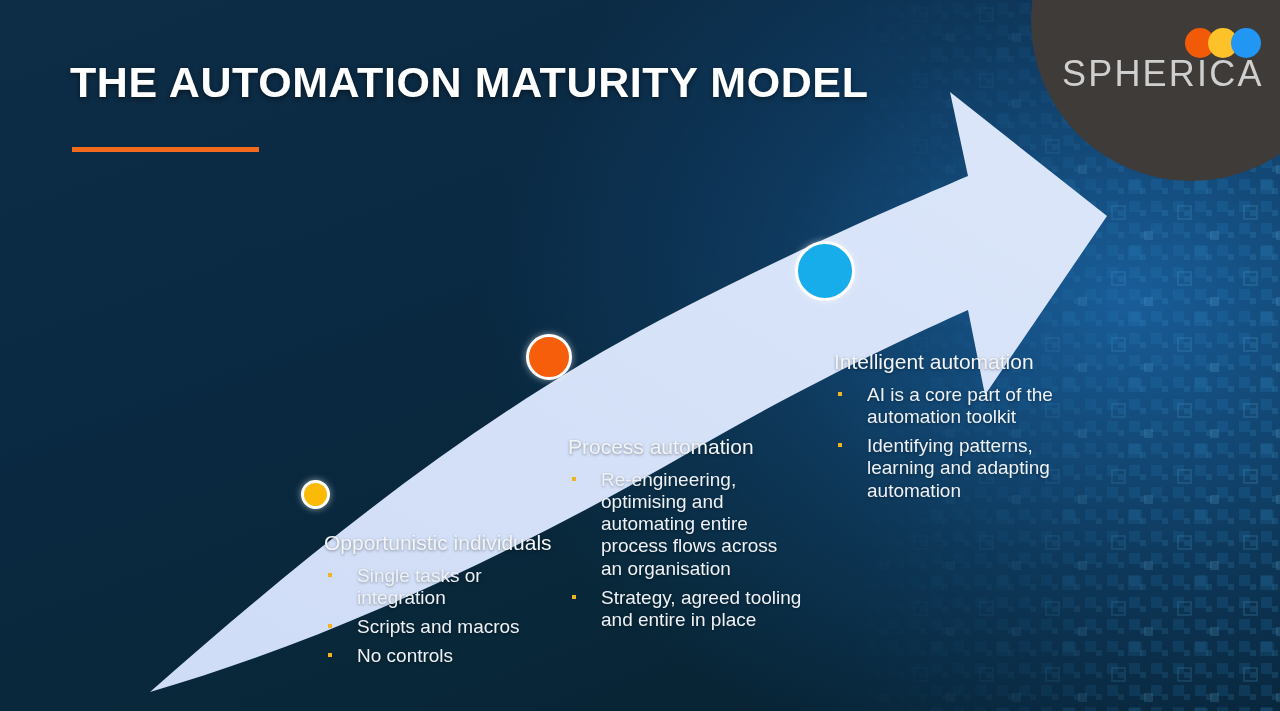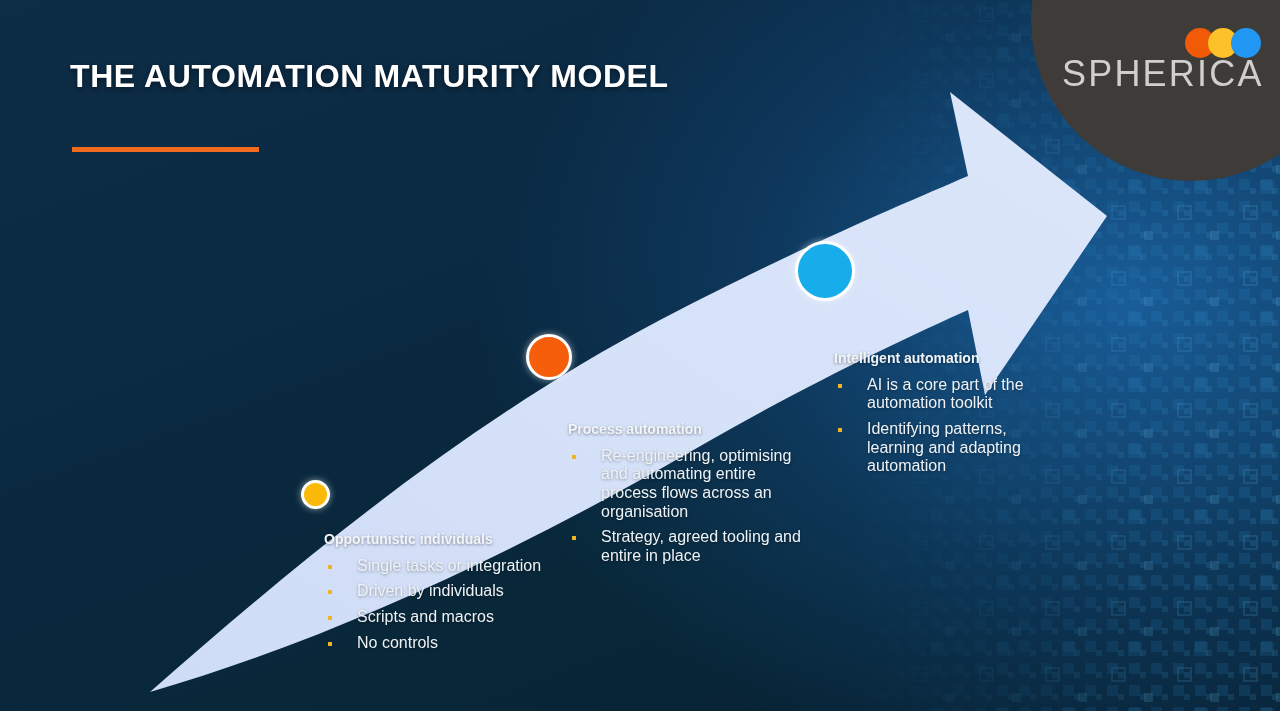--- a/index.html
+++ b/index.html
@@ -40,21 +40,21 @@
     width: 1280px;
     height: 711px;
     pointer-events: none;
   }
 
   
   .title {
     position: absolute;
     left: 70px;
     top: 58px;
-    font-size: 32px;
+    font-size: 43px;
     font-weight: bold;
     letter-spacing: 0.6px;
     color: #ffffff;
     text-shadow: 0 2px 5px rgba(0,0,0,0.45);
     white-space: nowrap;
   }
   .title-rule {
     position: absolute;
     left: 72px;
     top: 147px;
@@ -111,53 +111,53 @@
   .marker.m-yellow { left: 301px; top: 480px; width: 29px; height: 29px; background: #fbba07; }
   .marker.m-orange { left: 526px; top: 334px; width: 46px; height: 46px; background: #f65e0b; }
   .marker.m-blue   { left: 795px; top: 241px; width: 60px; height: 60px; background: #16adea; }
 
   
   .stage {
     position: absolute;
     color: #e9edf2;
   }
   .stage-heading {
-    font-size: 14px;
-    font-weight: bold;
+    font-size: 21px;
+    font-weight: normal;
     color: #f2f5f8;
     line-height: 1.18;
     margin-bottom: 9px;
     text-shadow: 0 1px 3px rgba(0,0,0,0.4);
   }
   .stage-list {
     list-style: none;
     margin: 0;
     padding: 0;
   }
   .stage-list li {
     position: relative;
     padding-left: 33px;
-    font-size: 16px;
+    font-size: 19px;
     line-height: 1.17;
     color: #eef2f6;
     margin-bottom: 7px;
     text-shadow: 0 1px 3px rgba(0,0,0,0.35);
   }
   .stage-list li::before {
     content: "";
     position: absolute;
     left: 4px;
     top: 8px;
     width: 4px;
     height: 4px;
     background: #f0b323;
   }
 
   #stage-opportunistic { left: 324px; top: 531px; width: 230px; }
-  #stage-process       { left: 568px; top: 421px; width: 235px; }
+  #stage-process       { left: 568px; top: 435px; width: 235px; }
   #stage-intelligent   { left: 834px; top: 350px; width: 225px; }
 </style>
 </head>
 <body>
 
 <div id="slide">
 
   <svg class="pixelgrid" viewBox="0 0 440 711" preserveAspectRatio="none" aria-hidden="true">
     <defs>
       <pattern id="px" width="22" height="22" patternUnits="userSpaceOnUse">
@@ -205,21 +205,20 @@
   <div class="logo-word">SPHERICA</div>
 
   <div class="marker m-yellow"></div>
   <div class="marker m-orange"></div>
   <div class="marker m-blue"></div>
 
   <div class="stage" id="stage-opportunistic">
     <div class="stage-heading">Opportunistic individuals</div>
     <ul class="stage-list">
       <li>Single tasks or integration</li>
-      <li>Driven by individuals</li>
       <li>Scripts and macros</li>
       <li>No controls</li>
     </ul>
   </div>
 
   <div class="stage" id="stage-process">
     <div class="stage-heading">Process automation</div>
     <ul class="stage-list">
       <li>Re-engineering, optimising and automating entire process flows across an organisation</li>
       <li>Strategy, agreed tooling and entire in place</li>

